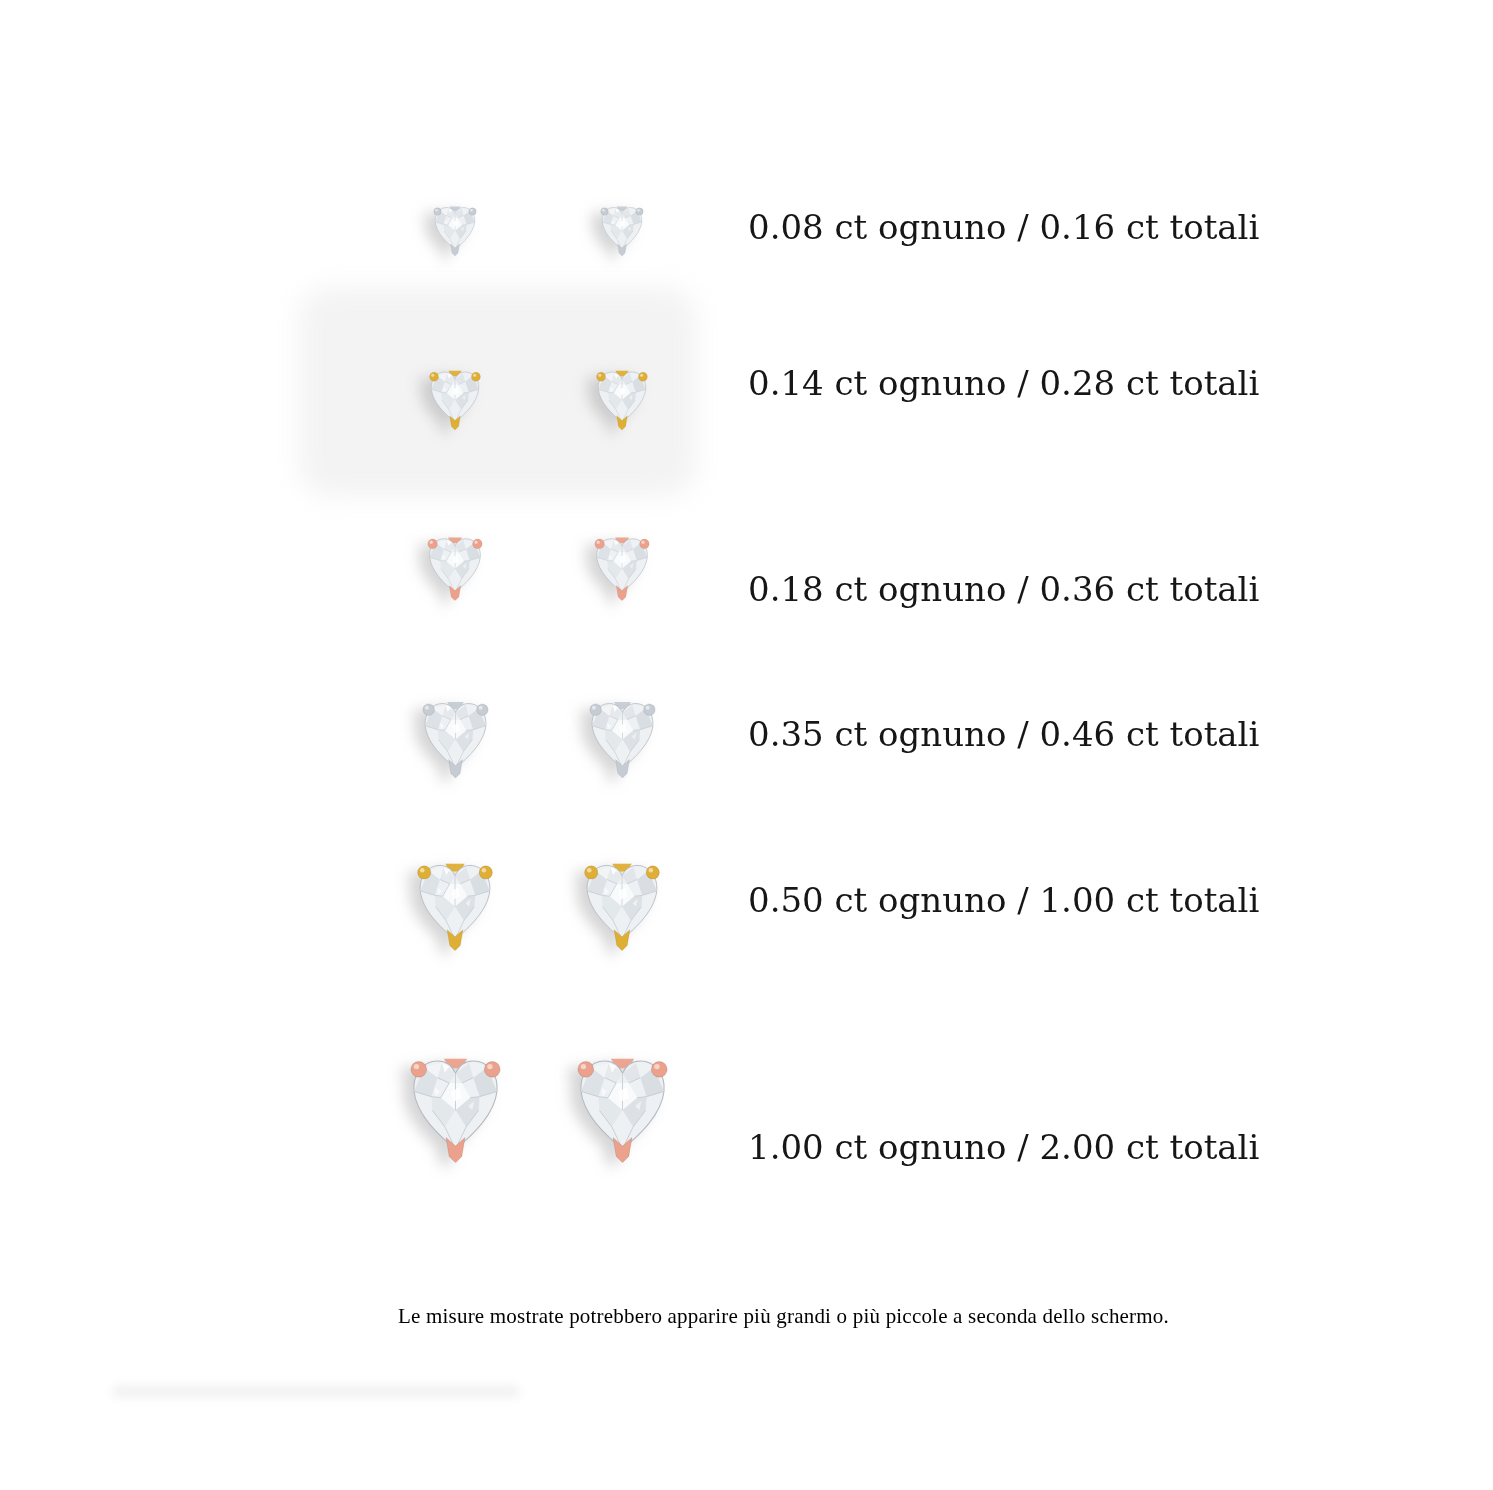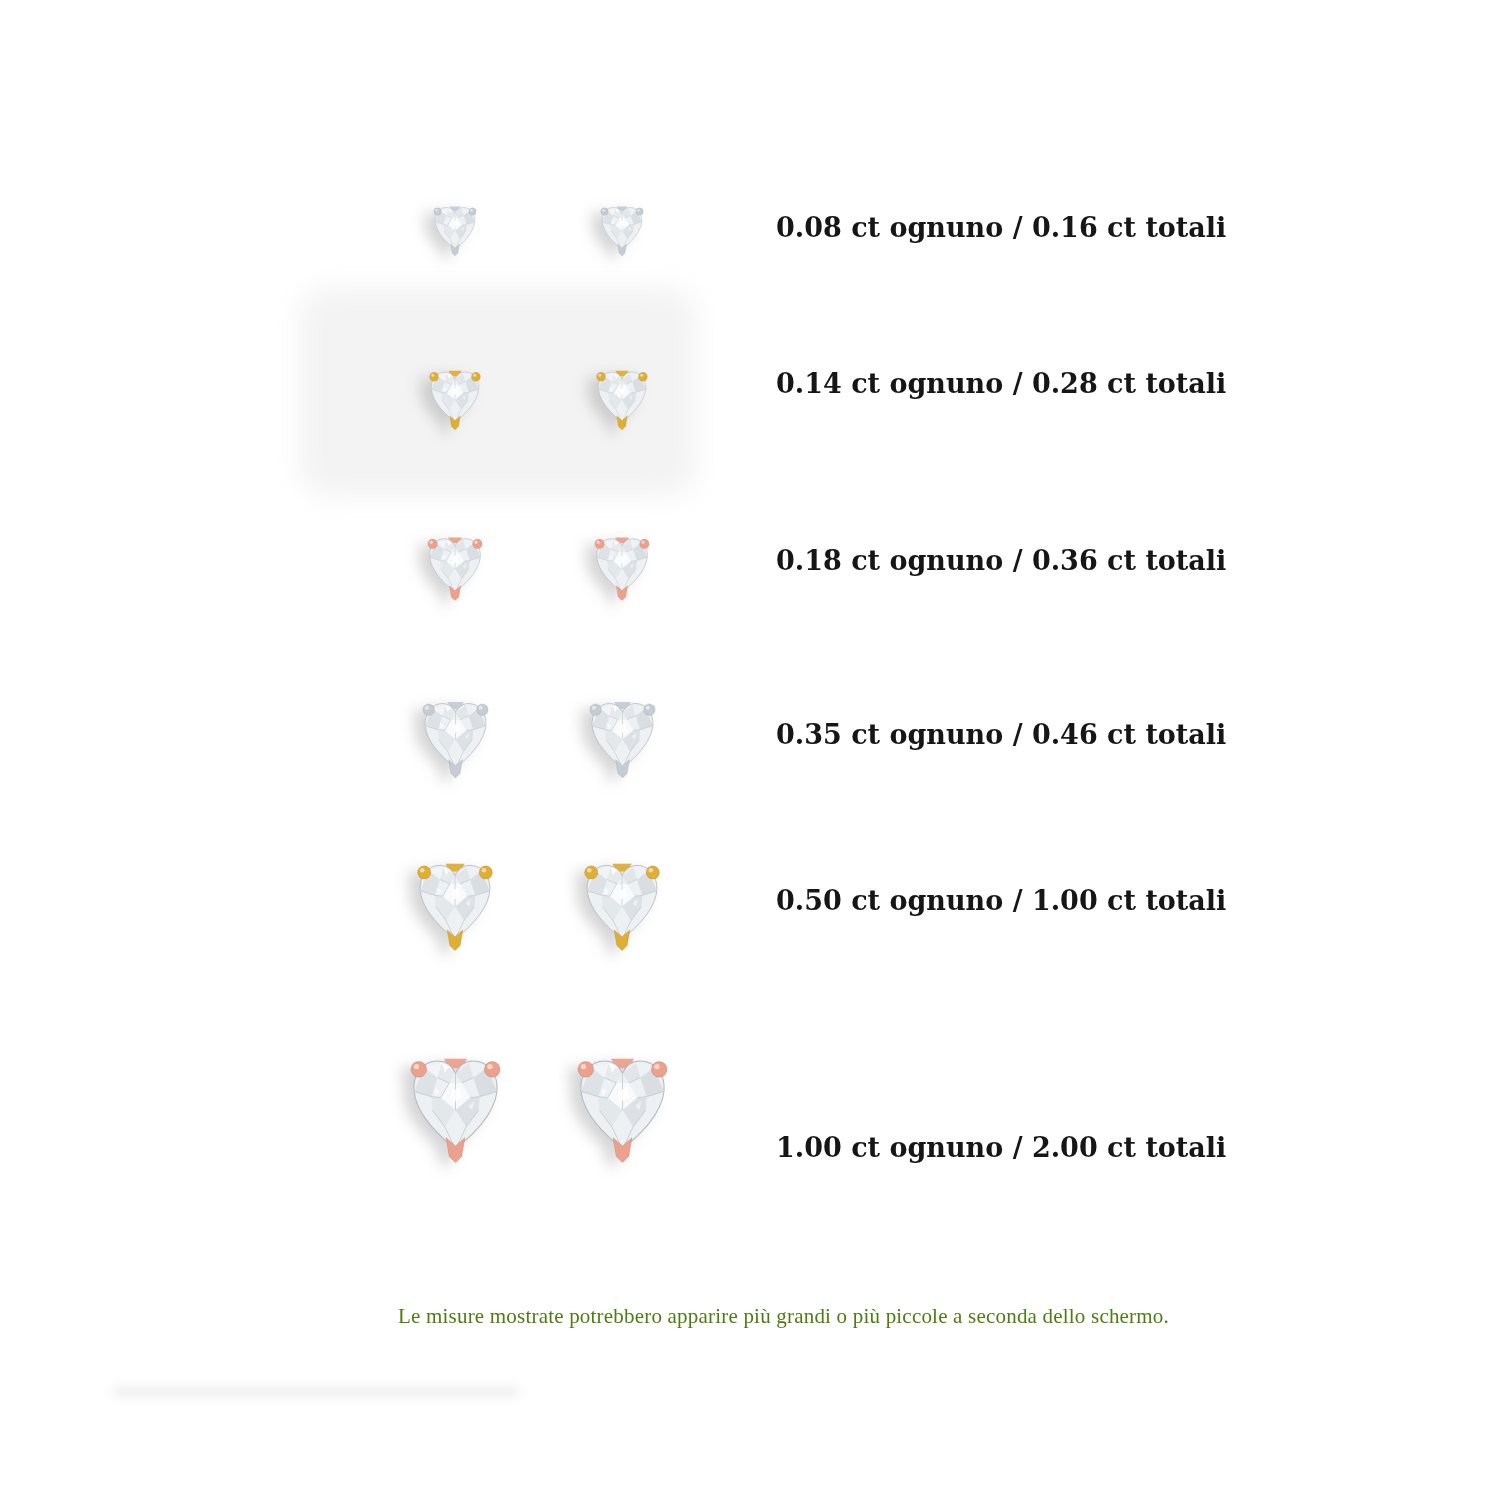--- a/index.html
+++ b/index.html
@@ -25,28 +25,28 @@
 
   .earring{position:absolute;display:block;}
   .gem{
     display:block;width:100%;height:100%;
     filter:drop-shadow(-10px 5px 7px rgba(105,105,105,0.28));
   }
 
   .carat-label{
     position:absolute;transform:translateY(-52%);
     font-family:"DejaVu Serif", serif;
-    font-weight:700;font-size:27px;color:#161616;
-    letter-spacing:0px;white-space:nowrap;margin-left:28px;
+    font-weight:400;font-size:34px;color:#161616;
+    letter-spacing:0px;white-space:nowrap;
   }
 
   .footnote{
     position:absolute;left:398px;top:1316px;transform:translateY(-50%);
     font-family:"Liberation Serif", serif;
-    font-size:21px;color:#4d7c0f;white-space:nowrap;letter-spacing:0.2px;
+    font-size:21px;color:#000000;white-space:nowrap;letter-spacing:0.2px;
   }
 </style>
 </head>
 <body>
 
 <div class="canvas">
 
   <div class="bg-blob"></div>
   <div class="bg-smudge"></div>
 
@@ -115,21 +115,21 @@
     <span class="earring e-left" style="width: 64px; height: 72px; color: rgb(236, 161, 140); top: 529px; left: 423px;">
         <svg class="gem" viewBox="0 0 100 112">
           <use href="#heart-stud"></use>
         </svg>
       </span>
     <span class="earring e-right" style="width: 64px; height: 72px; color: rgb(236, 161, 140); top: 529px; left: 590px;">
         <svg class="gem" viewBox="0 0 100 112">
           <use href="#heart-stud"></use>
         </svg>
       </span>
-    <div class="carat-label" style="left: 748px; top: 561px; text-align: center;">0.18 ct ognuno / 0.36 ct totali</div>
+    <div class="carat-label" style="left: 748px; top: 590px; text-align: center;">0.18 ct ognuno / 0.36 ct totali</div>
   </div>
 
   <div class="row">
     <span class="earring e-left" style="width: 77px; height: 86px; color: rgb(198, 204, 212); top: 692px; left: 416.5px;">
         <svg class="gem" viewBox="0 0 100 112">
           <use href="#heart-stud"></use>
         </svg>
       </span>
     <span class="earring e-right" style="width: 77px; height: 86px; color: rgb(198, 204, 212); top: 692px; left: 583.5px;">
         <svg class="gem" viewBox="0 0 100 112">

